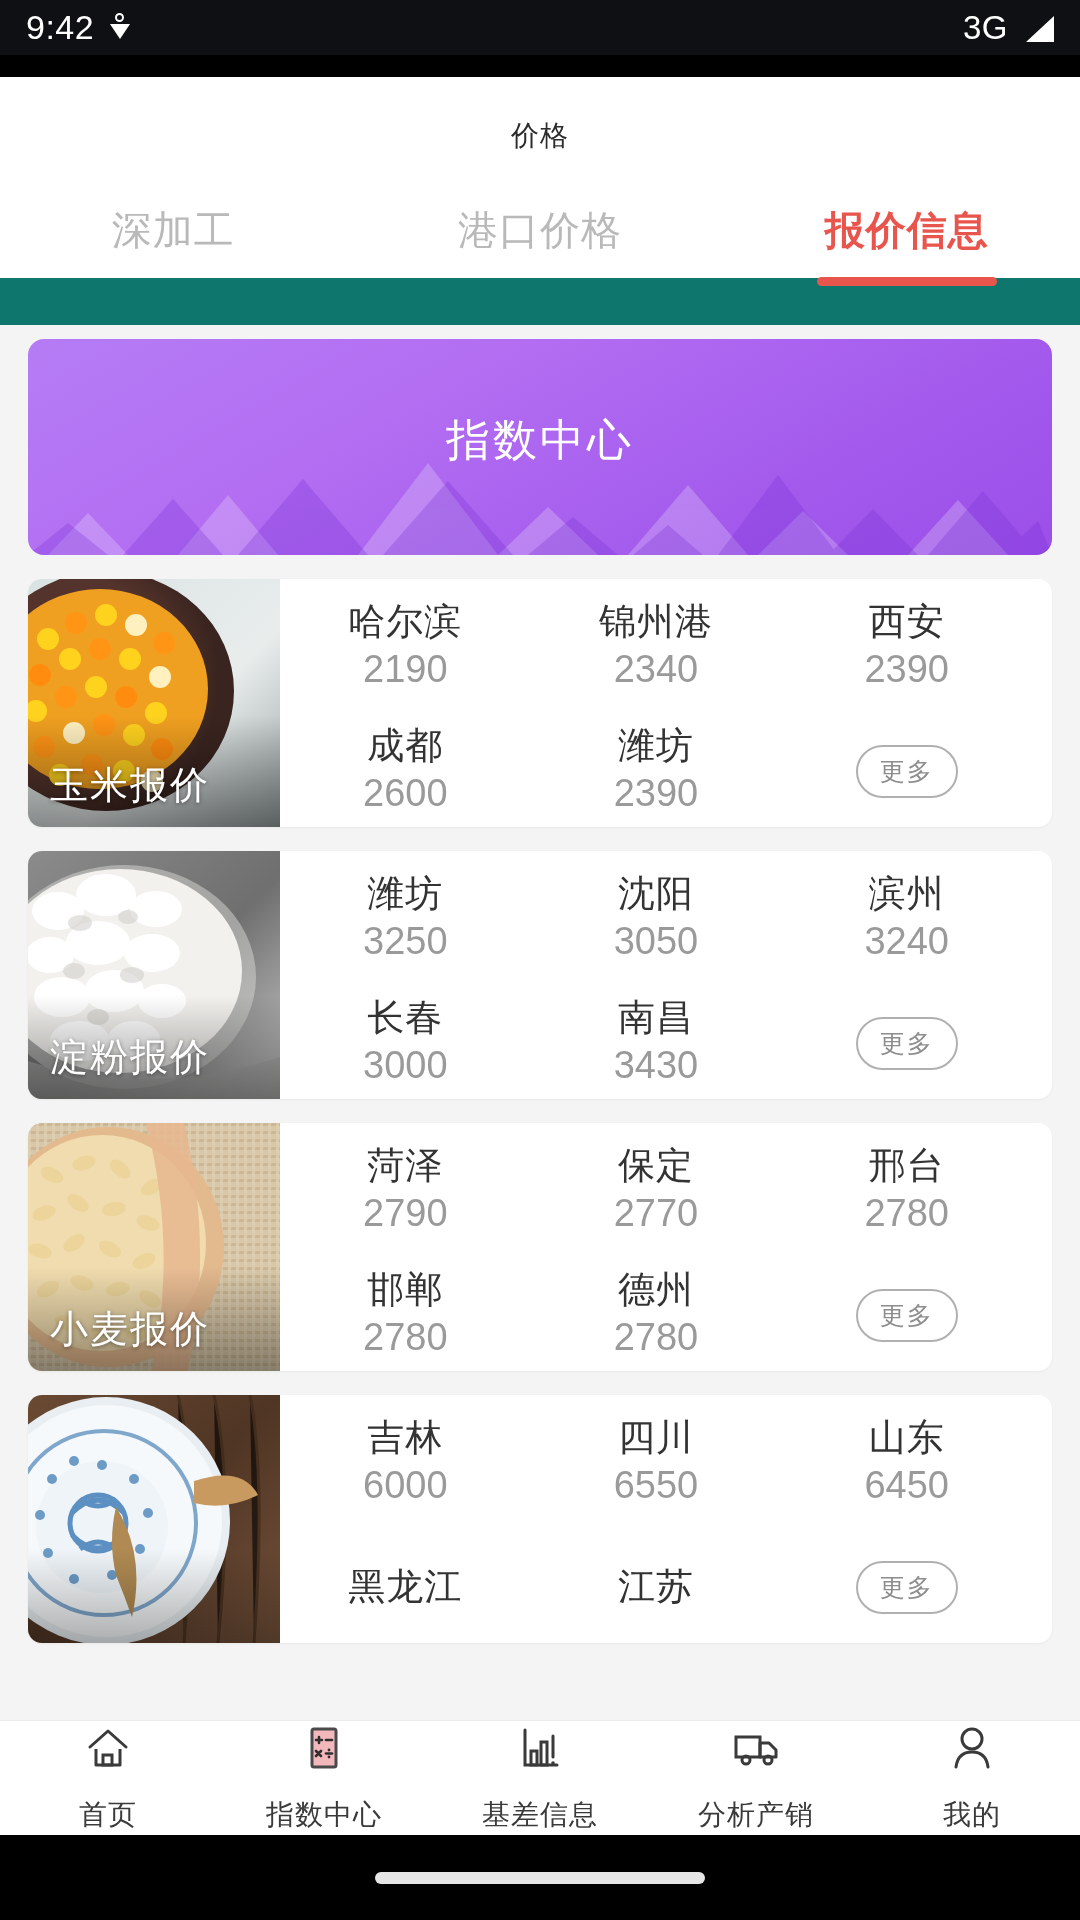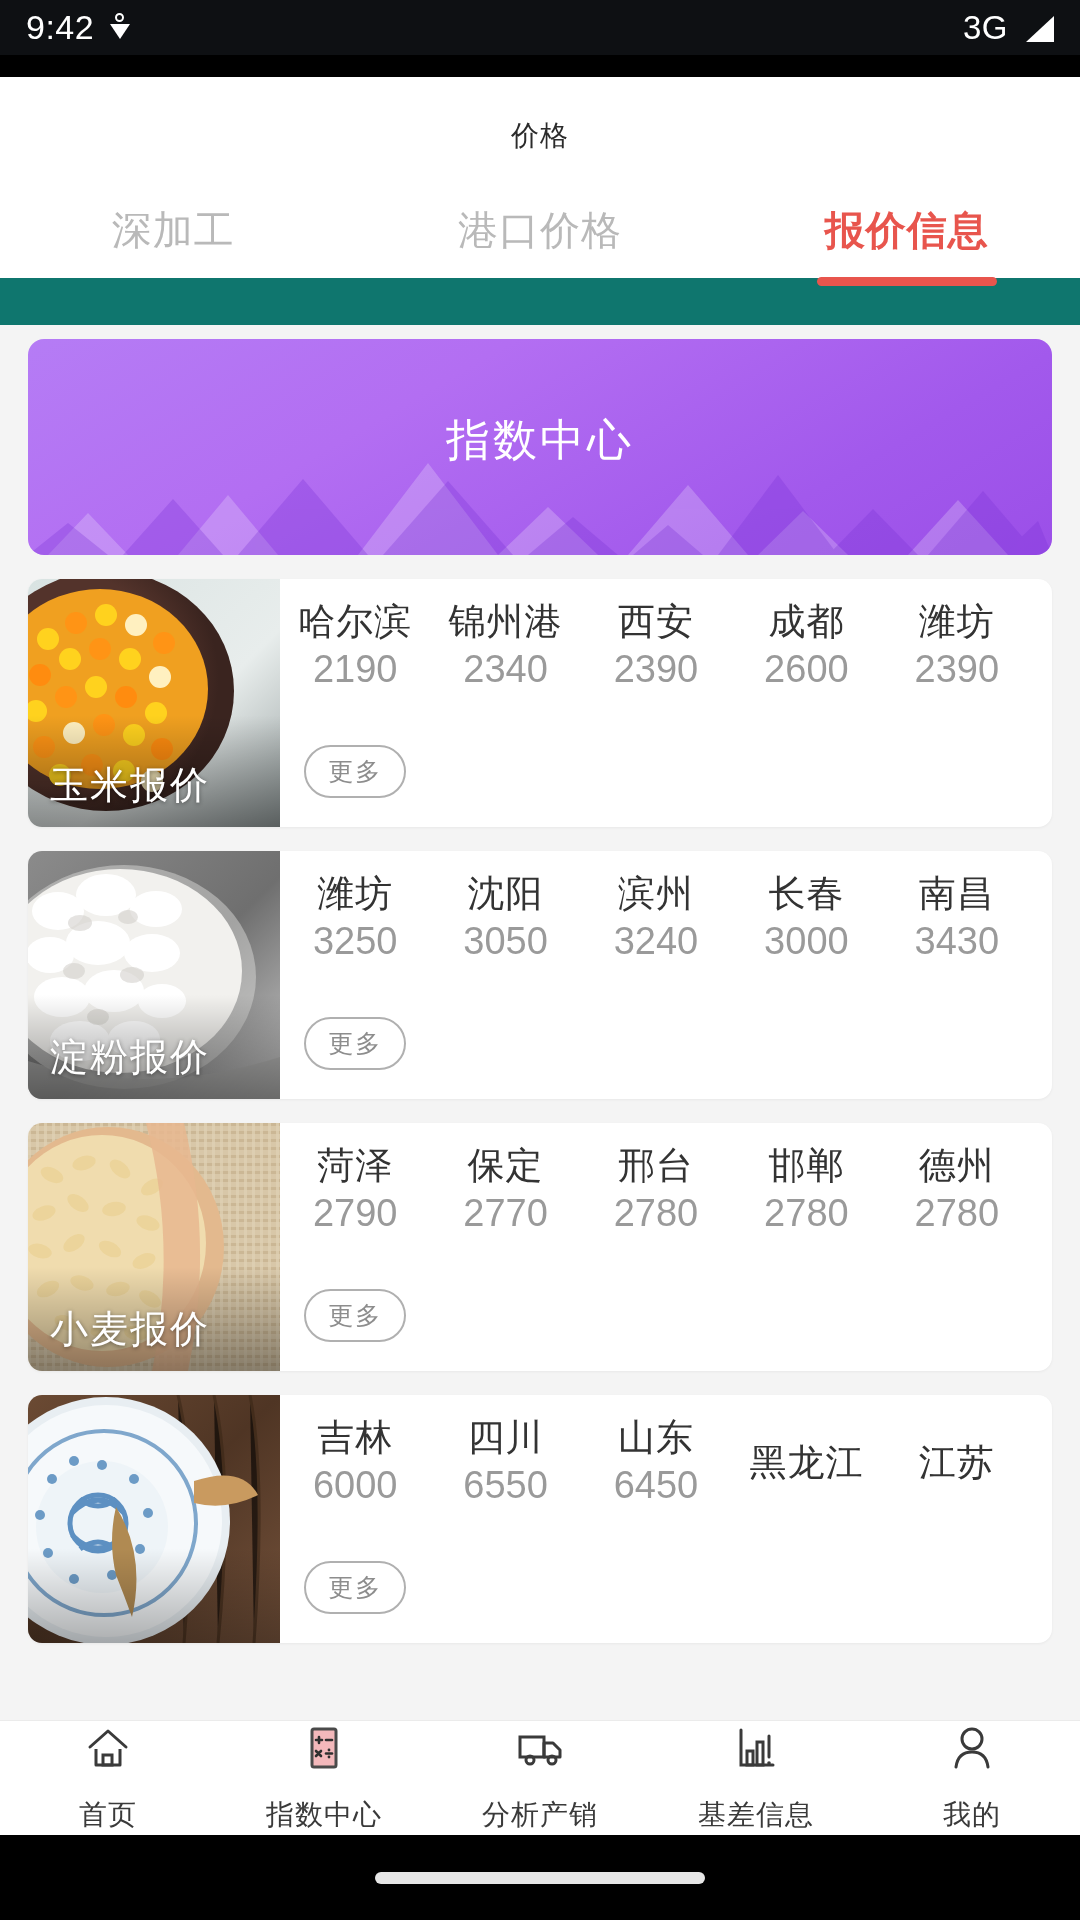--- a/index.html
+++ b/index.html
@@ -85,21 +85,21 @@
   }
   .card-thumb-label {
     position:absolute; left:22px; bottom:16px; z-index:4;
     color:#fff; font-size:38px; letter-spacing:2px;
     text-shadow:0 1px 4px rgba(0,0,0,.45);
   }
   .thumb-art { position:absolute; inset:0; }
 
   .card-body {
     flex:1; display:grid;
-    grid-template-columns:1fr 1fr 1fr 1fr 1fr;
+    grid-template-columns:1fr 1fr 1fr;
     grid-template-rows:1fr 1fr;
     align-items:center; padding:14px 28px 2px 8px;gap:16px;
   }
   .cell { text-align:center; }
   .cell .city { font-size:37px; color:#333; line-height:1.25; letter-spacing:1px; }
   .cell .price { font-size:38px; color:#9a9a9a; line-height:1.3; }
   .more-cell { display:flex; align-items:center; justify-content:center; }
   .more-btn {
     border:2px solid #b0b0b0; border-radius:30px;
     color:#8d8d8d; font-size:25px; padding:8px 22px;
@@ -520,45 +520,45 @@
           </g>
           <circle cx="28" cy="25" r="1.4" fill="#2f2f2f"></circle>
           <circle cx="28" cy="32" r="1.4" fill="#2f2f2f"></circle>
         </svg>
       </div>
       <div class="nav-label">指数中心</div>
     </div>
 
     <div class="nav-item">
       <div class="nav-icon">
-        <svg width="50" height="46" viewBox="0 0 50 46">
-          <rect x="5" y="12" width="24" height="20" fill="none" stroke="#3a3a3a" stroke-width="3"></rect>
-          <path d="M29 18 H38 L45 25 V32 H29 Z" fill="none" stroke="#3a3a3a" stroke-width="3" stroke-linejoin="round"></path>
-          <circle cx="15" cy="35" r="4" fill="none" stroke="#3a3a3a" stroke-width="3"></circle>
-          <circle cx="37" cy="35" r="4" fill="none" stroke="#3a3a3a" stroke-width="3"></circle>
-        </svg>
-      </div>
-      <div class="nav-label">分析产销</div>
-    </div>
-
-    <div class="nav-item">
-      <div class="nav-icon">
         <svg width="46" height="46" viewBox="0 0 46 46">
           <path d="M8 5 V40 H40" fill="none" stroke="#3a3a3a" stroke-width="3" stroke-linecap="round"></path>
           <rect x="14" y="26" width="6" height="14" fill="none" stroke="#3a3a3a" stroke-width="3"></rect>
           <rect x="24" y="17" width="6" height="23" fill="none" stroke="#3a3a3a" stroke-width="3"></rect>
           <path d="M36 11 V32" stroke="#3a3a3a" stroke-width="3" stroke-linecap="round"></path>
           <circle cx="36" cy="38" r="1.8" fill="#3a3a3a"></circle>
         </svg>
       </div>
       <div class="nav-label">基差信息</div>
     </div>
 
     <div class="nav-item">
       <div class="nav-icon">
+        <svg width="50" height="46" viewBox="0 0 50 46">
+          <rect x="5" y="12" width="24" height="20" fill="none" stroke="#3a3a3a" stroke-width="3"></rect>
+          <path d="M29 18 H38 L45 25 V32 H29 Z" fill="none" stroke="#3a3a3a" stroke-width="3" stroke-linejoin="round"></path>
+          <circle cx="15" cy="35" r="4" fill="none" stroke="#3a3a3a" stroke-width="3"></circle>
+          <circle cx="37" cy="35" r="4" fill="none" stroke="#3a3a3a" stroke-width="3"></circle>
+        </svg>
+      </div>
+      <div class="nav-label">分析产销</div>
+    </div>
+
+    <div class="nav-item">
+      <div class="nav-icon">
         <svg width="46" height="46" viewBox="0 0 46 46">
           <circle cx="23" cy="14" r="10" fill="none" stroke="#3a3a3a" stroke-width="3"></circle>
           <path d="M7 42 Q9 27 23 27 Q37 27 39 42" fill="none" stroke="#3a3a3a" stroke-width="3" stroke-linecap="round"></path>
         </svg>
       </div>
       <div class="nav-label">我的</div>
     </div>
 
   </div>
 

